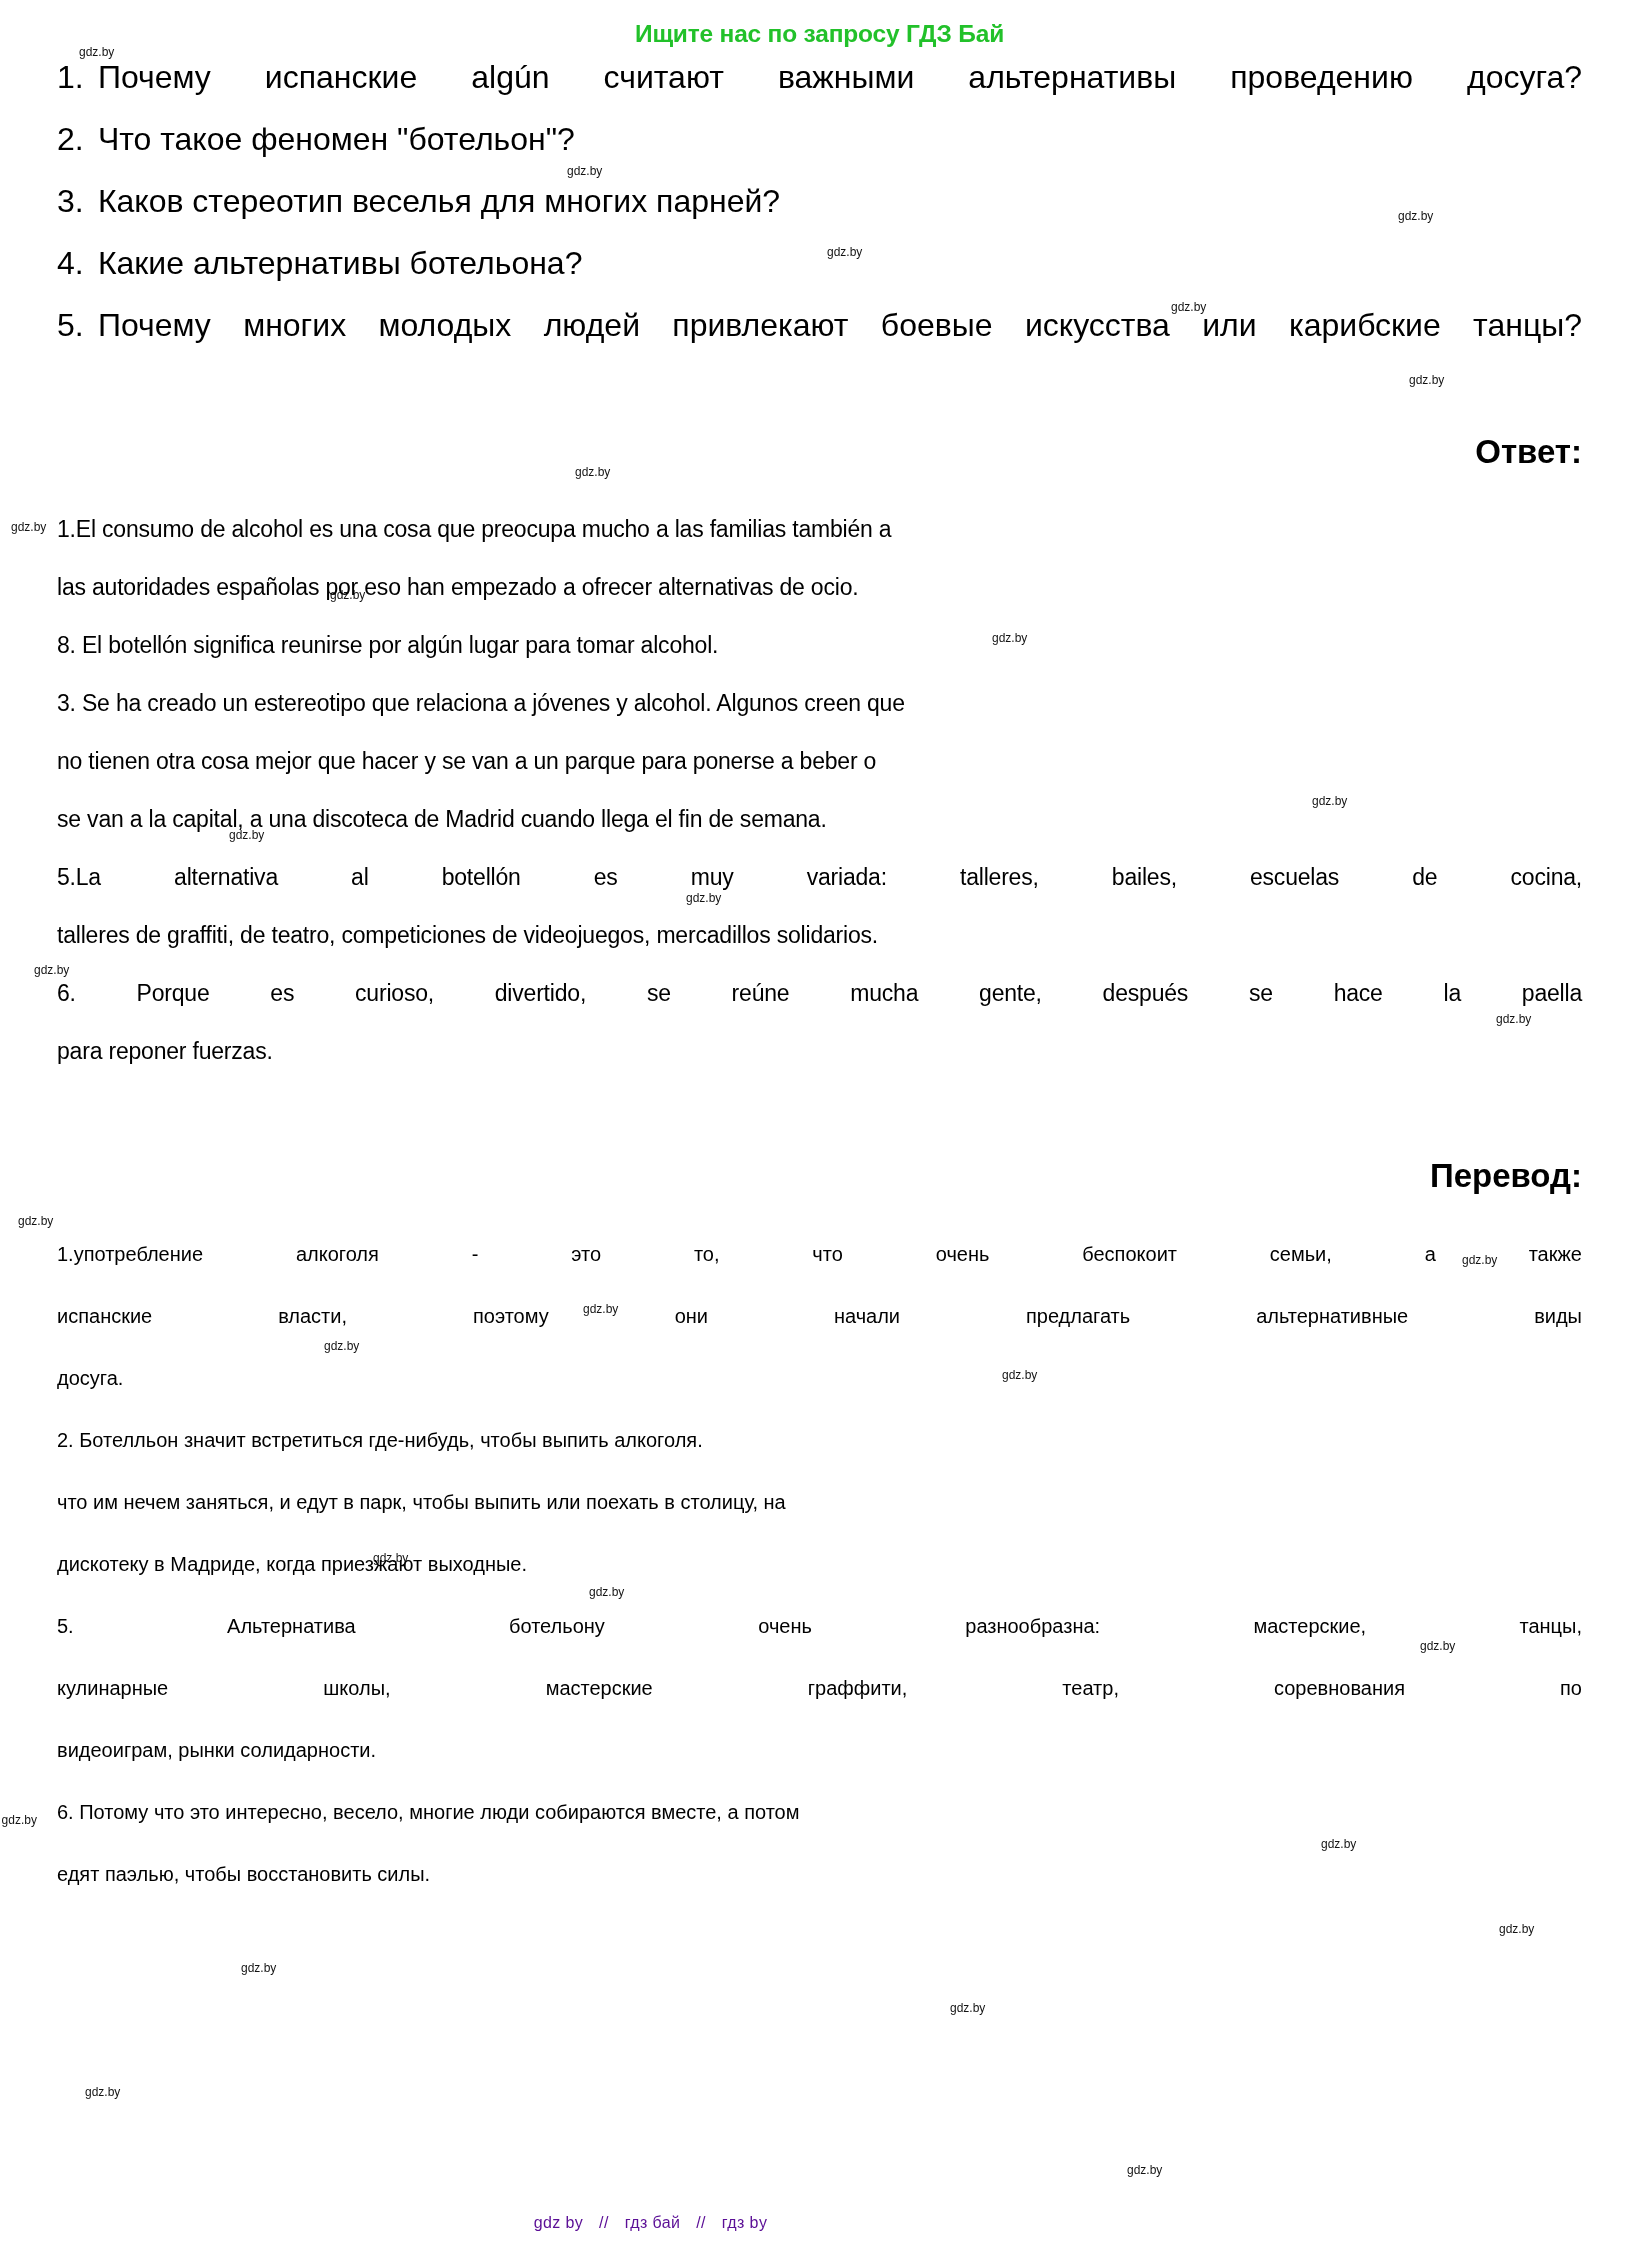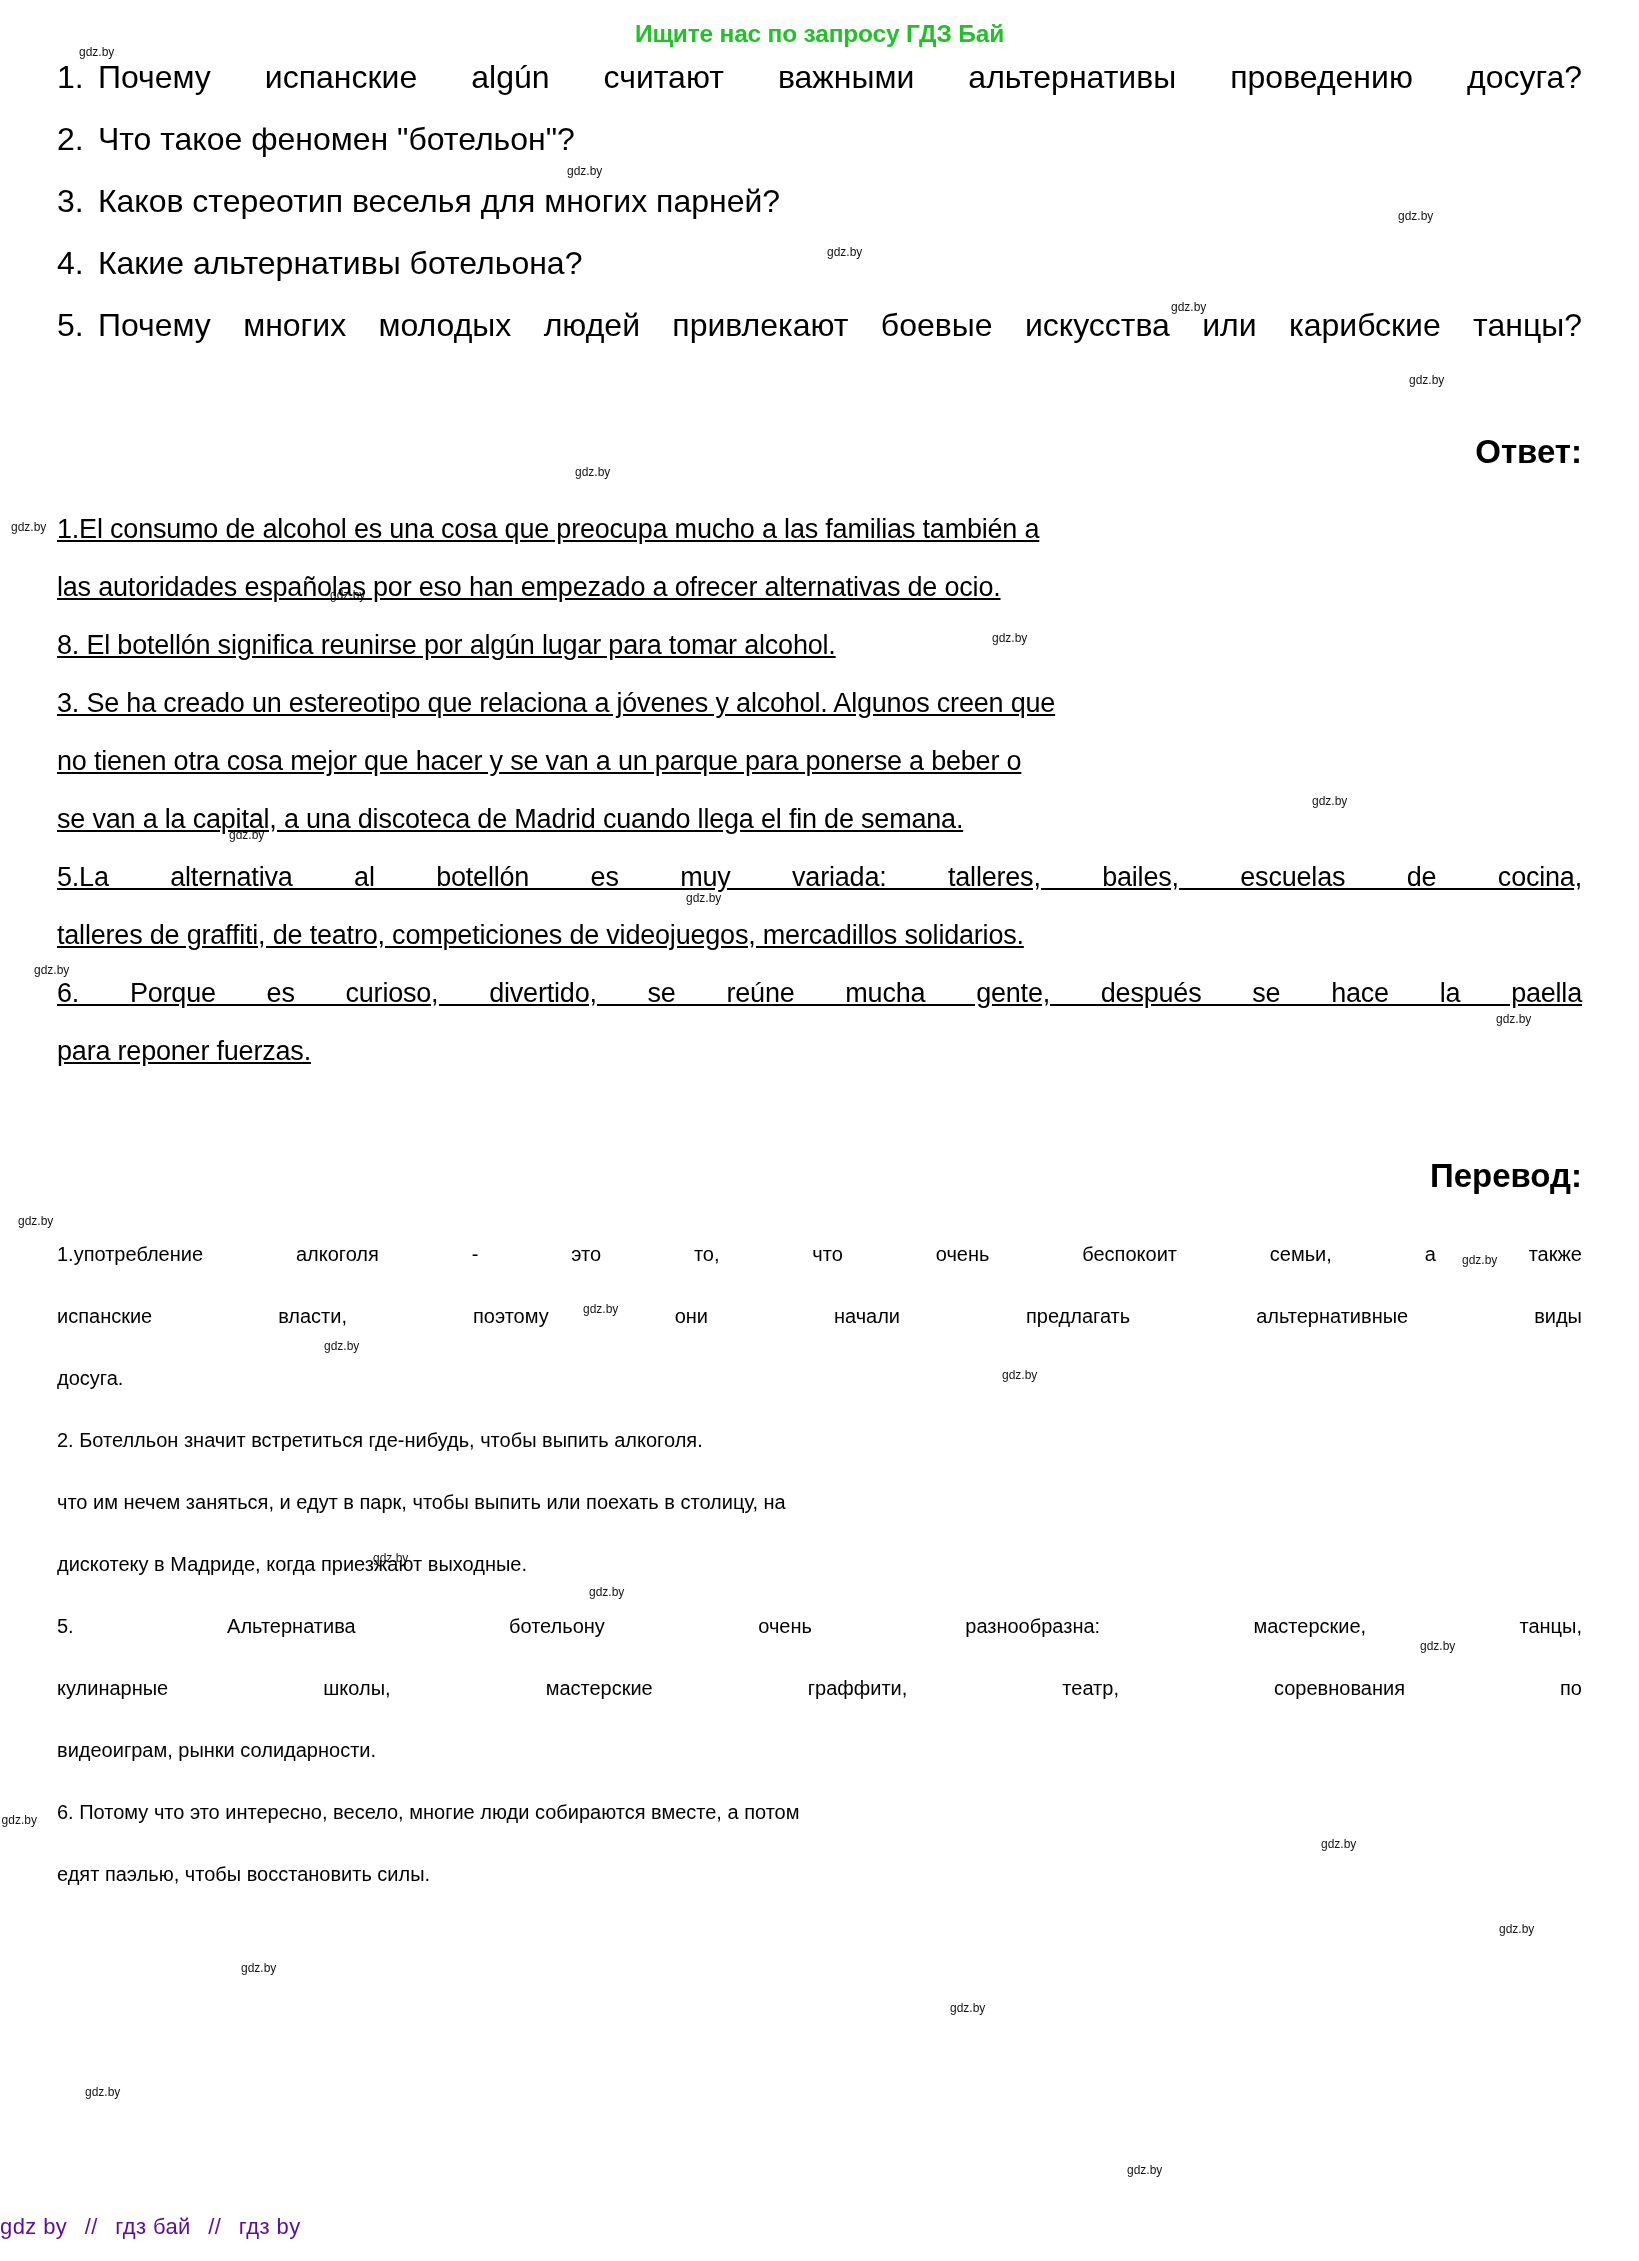--- a/index.html
+++ b/index.html
@@ -70,24 +70,23 @@
     line-height: 55px;
     font-weight: bold;
     margin: 0;
     text-align: right;
   }
 
   
   .es {
     font-family: "Liberation Sans Narrow", "Liberation Sans", sans-serif;
     font-stretch: condensed;
-    font-size: 27px;
+    font-size: 23px;
     line-height: 58px;
     letter-spacing: -0.2px;
-    text-decoration: underline;
   }
   .es .line { white-space: nowrap; }
   .es .just {
     text-align: justify;
     text-align-last: justify;
   }
 
   
   .ru {
     font-size: 20px;
@@ -112,22 +111,22 @@
     pointer-events: none;
     opacity: 0.92;
   }
 
   
   .footer {
     position: absolute;
     left: 0;
     top: 2214px;
     width: 1301px;
-    text-align: left;
-    font-size: 22px;
+    text-align: center;
+    font-size: 16px;
     color: #5b0f96;
     white-space: nowrap;
     letter-spacing: 0.4px;
   }
   .footer .sep { padding: 0 11px; }
 </style>
 </head>
 <body>
 
 <div class="page">

